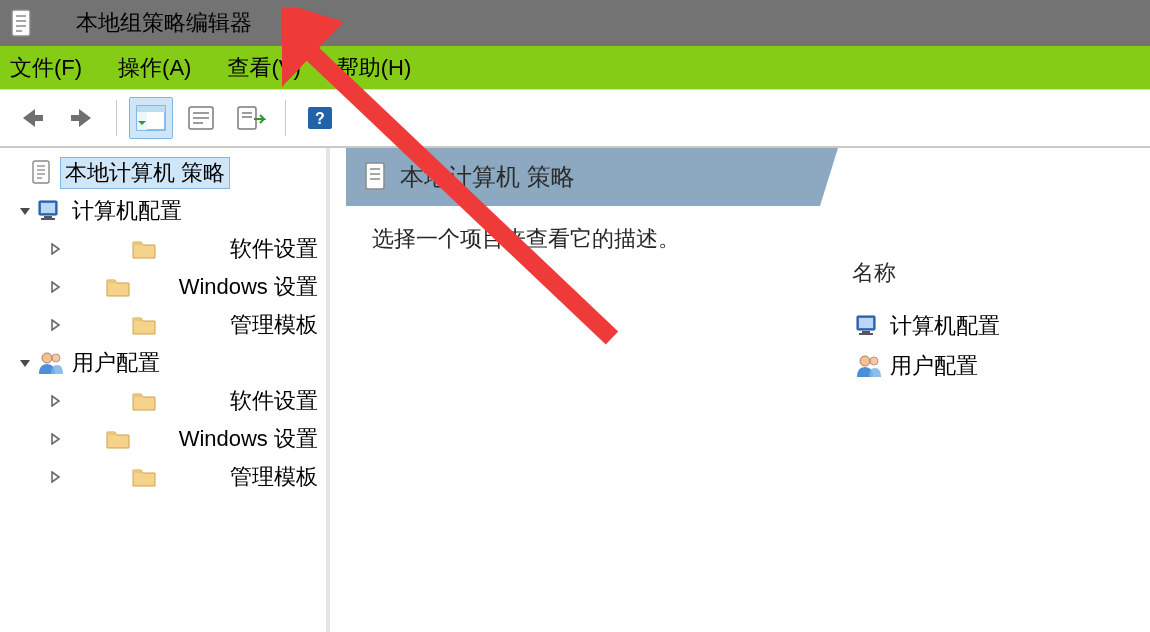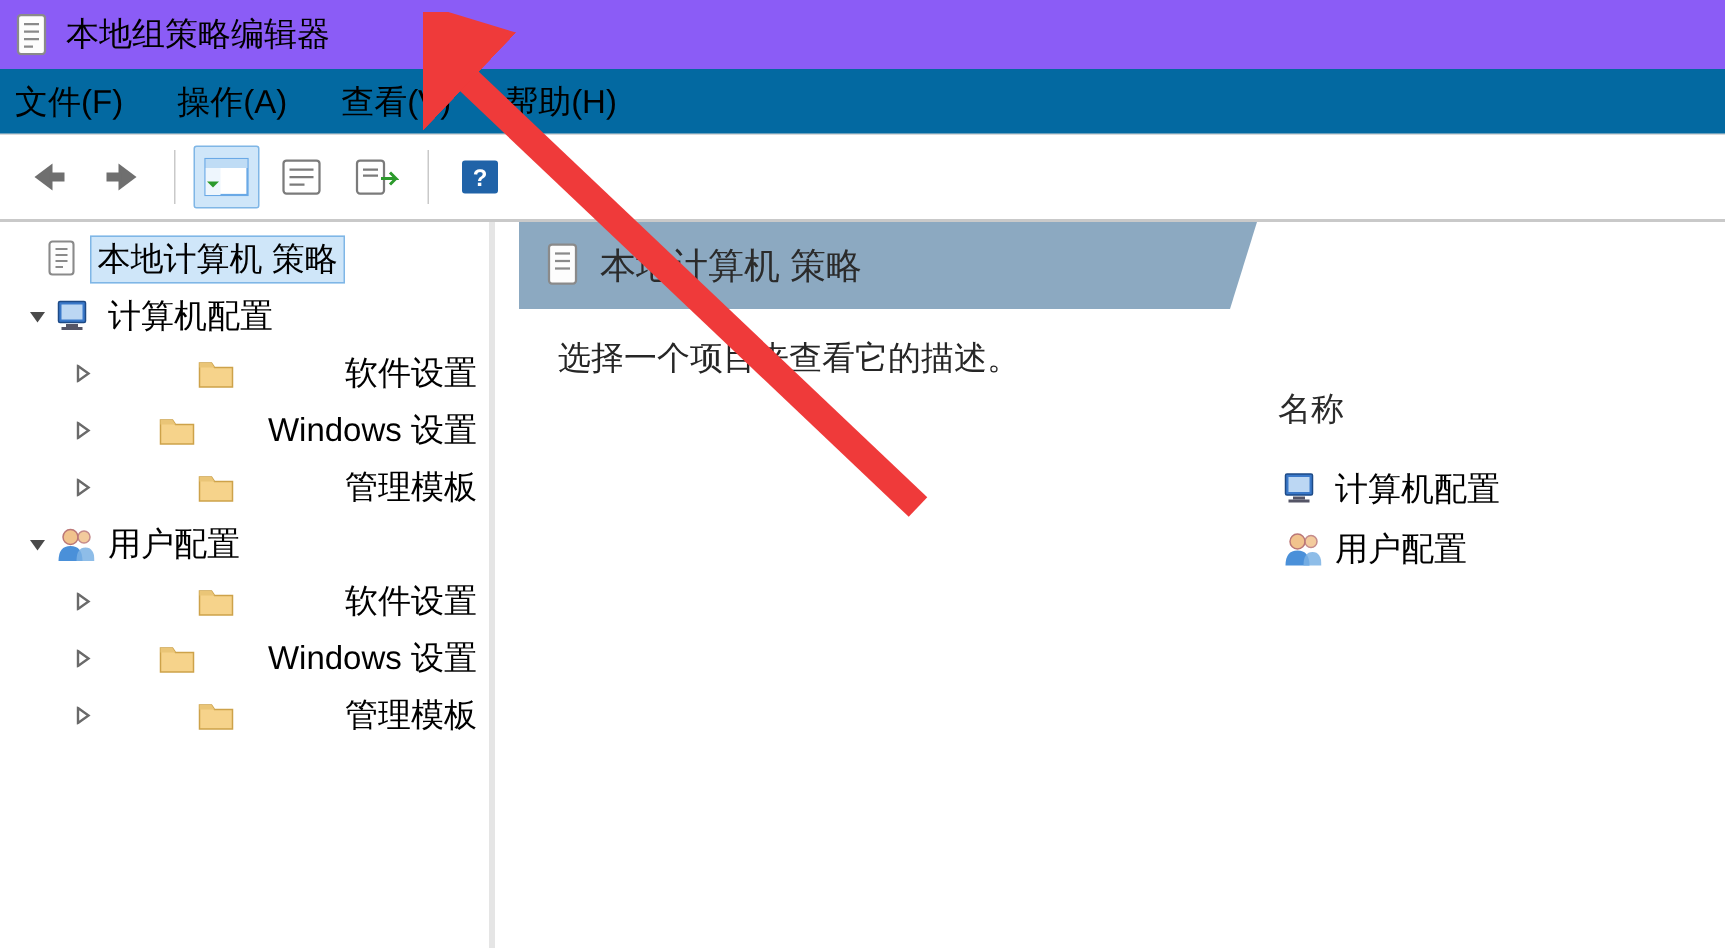--- a/index.html
+++ b/index.html
@@ -1,20 +1,20 @@
 <!DOCTYPE html>
 <html><head>
 <meta charset="utf-8">
 <style>
   html,body{margin:0;padding:0;width:1150px;height:632px;font-family:"Microsoft YaHei","Segoe UI",Arial,sans-serif;font-size:20px;color:#000;background:#fff;overflow:hidden;}
   *{box-sizing:border-box;}
-  .titlebar{height:46px;background:#8b5cf6;display:flex;align-items:center;padding:0 10px;}
+  .titlebar{height:46px;background:#737373;display:flex;align-items:center;padding:0 10px;gap:32px;}
   .titlebar .ticon{margin-right:10px;flex:0 0 auto;}
   .titlebar .ttext{font-size:22px;color:#000;}
-  .menubar{height:44px;border-bottom:1px solid #d9d9d9;display:flex;align-items:center;padding:0 10px;background:#0369a1;}
+  .menubar{height:44px;border-bottom:1px solid #d9d9d9;display:flex;align-items:center;padding:0 10px;background:#84cc16;}
   .menu-item{margin-right:36px;font-size:22px;}
   .toolbar{height:58px;border-bottom:2px solid #c9c9c9;display:flex;align-items:center;padding:0 10px;background:#fff;gap:6px;}
   .tbtn{width:44px;height:42px;display:flex;align-items:center;justify-content:center;border:1px solid transparent;border-radius:2px;}
   .tbtn.sel{border:1px solid #7fb6e6;background:#cfe6f9;}
   .vsep{width:1px;height:36px;background:#c9c9c9;margin:0 6px;}
   .content{display:flex;height:calc(632px - 46px - 44px - 58px);gap:16px;}
   .tree-pane{width:330px;border-right:4px solid #e5e5e5;padding:6px 4px 6px 6px;overflow:hidden;}
   .tree-row{display:flex;align-items:center;height:38px;font-size:22px;white-space:nowrap;}
   .tree-row .twist{width:22px;display:flex;justify-content:center;align-items:center;color:#6a6a6a;font-size:16px;cursor:default;visibility:hidden;}
   .tree-row.has-children .twist{visibility:visible;}

